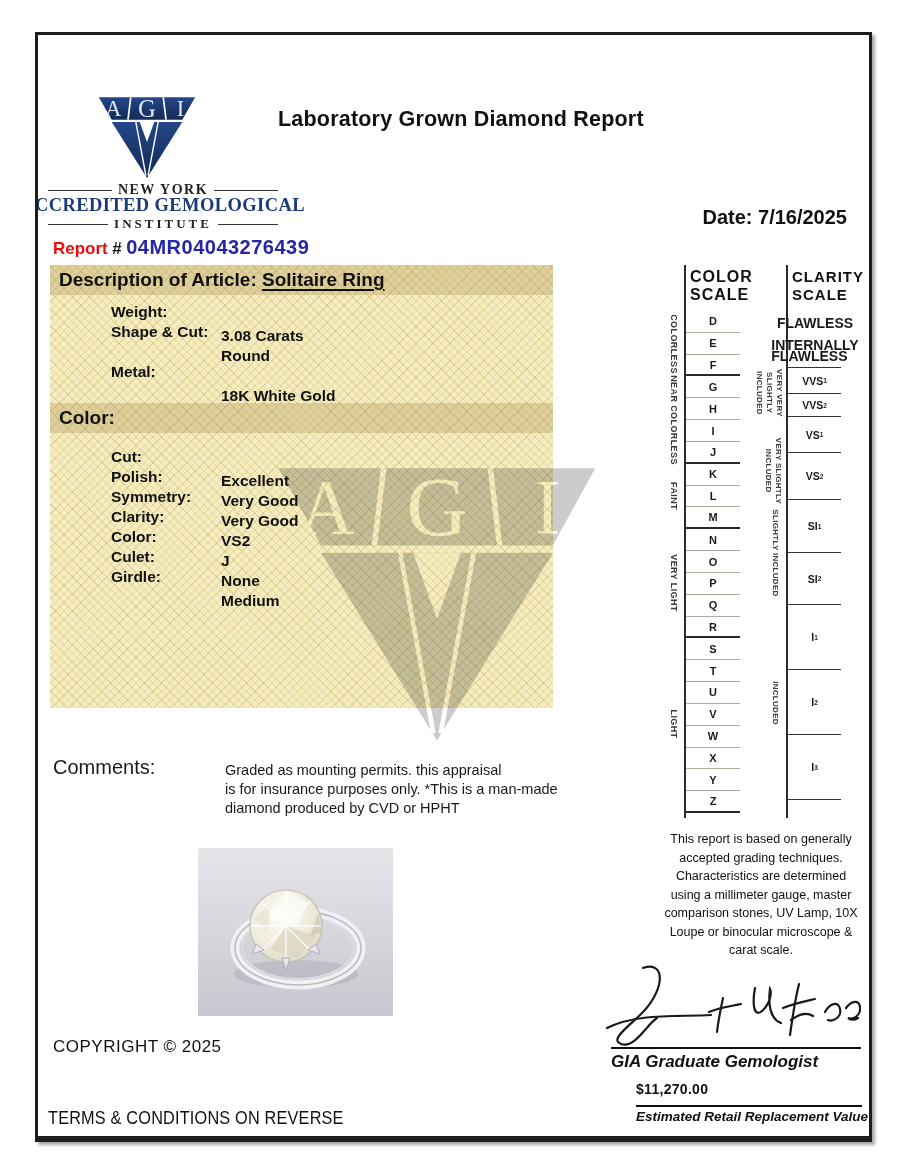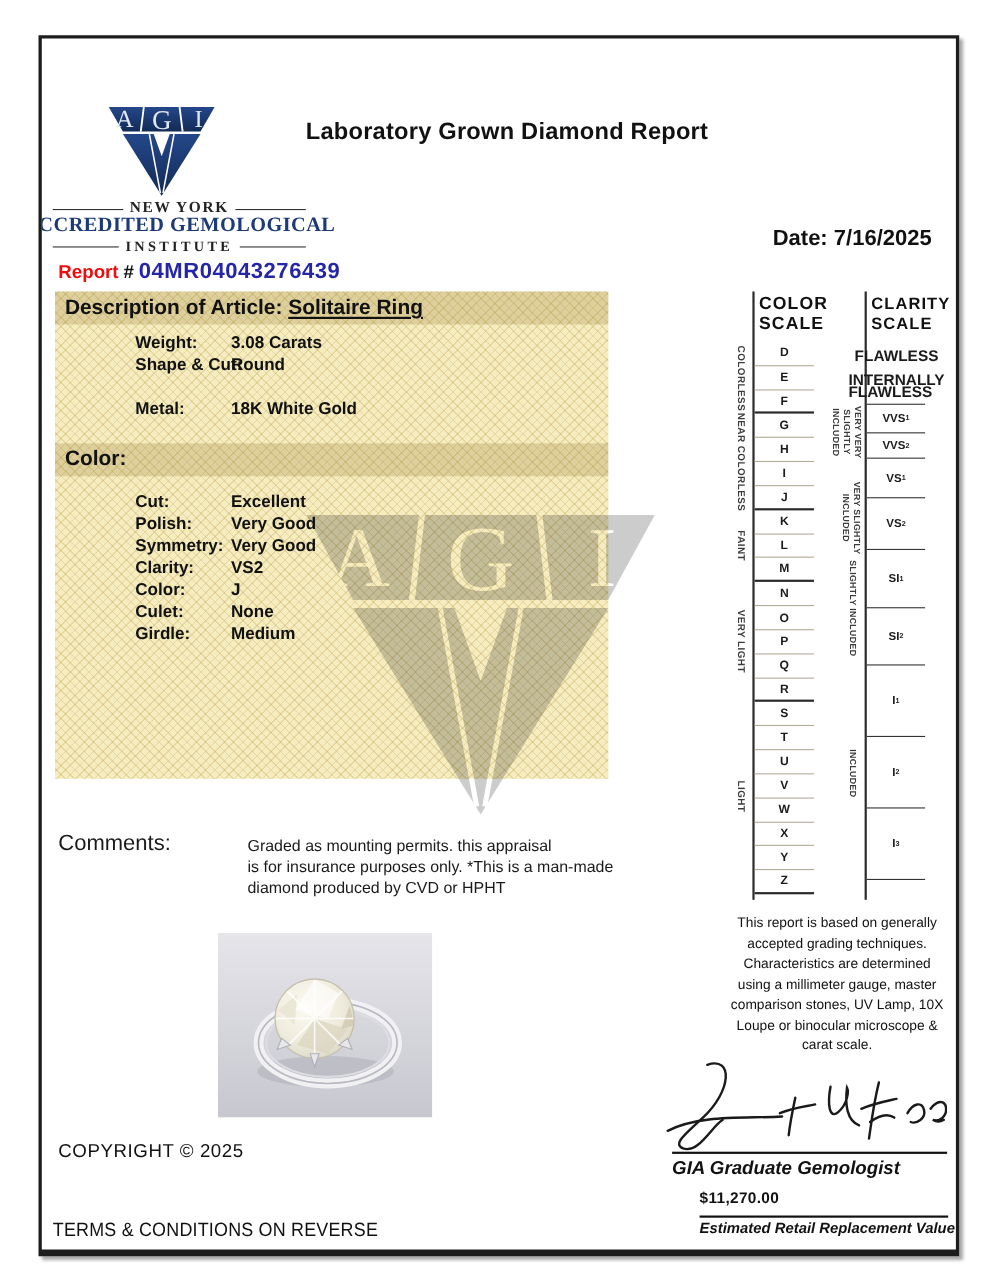--- a/index.html
+++ b/index.html
@@ -27,22 +27,22 @@
   
   .panel{left:12px;top:230px;width:503px;height:443px;background:#f5ecc0;
     background-image:repeating-linear-gradient(45deg,rgba(176,140,50,.22) 0 1px,transparent 1px 6px),
                      repeating-linear-gradient(-45deg,rgba(176,140,50,.22) 0 1px,transparent 1px 6px);}
   .panelbar{position:absolute;left:0;width:100%;height:30px;background:rgba(140,110,30,.22);
     font-size:19px;font-weight:bold;line-height:30px;padding-left:9px;box-sizing:border-box;}
   .descbar{top:0;}
   .finishbar{top:138px;}
   .underl{text-decoration:underline;text-decoration-thickness:2px;text-underline-offset:3px;}
   .frow{position:absolute;font-size:15.5px;font-weight:bold;white-space:nowrap;}
-  .frow .val{position:absolute;left:138px;}
-  .frow .lab{position:absolute;left:12px;padding-left:39px;}
+  .frow .val{position:absolute;left:149px;margin-top:24px;}
+  .frow .lab{position:absolute;left:0;padding-left:39px;}
 
   
   .wm{left:215px;top:423px;width:368px;height:300px;mix-blend-mode:multiply;opacity:.95;}
 
   
   .axis{width:2px;background:#2b2b2b;top:230px;height:553px;}
   .scaletitle{font-weight:bold;font-size:16px;letter-spacing:1px;white-space:pre-line;line-height:18px;color:#111;}
   .crow,.krow{box-sizing:border-box;display:flex;align-items:center;justify-content:center;
     font-weight:bold;color:#1a1a1a;border-bottom:1px solid #b3ab99;}
   .crow{font-size:11px;}

